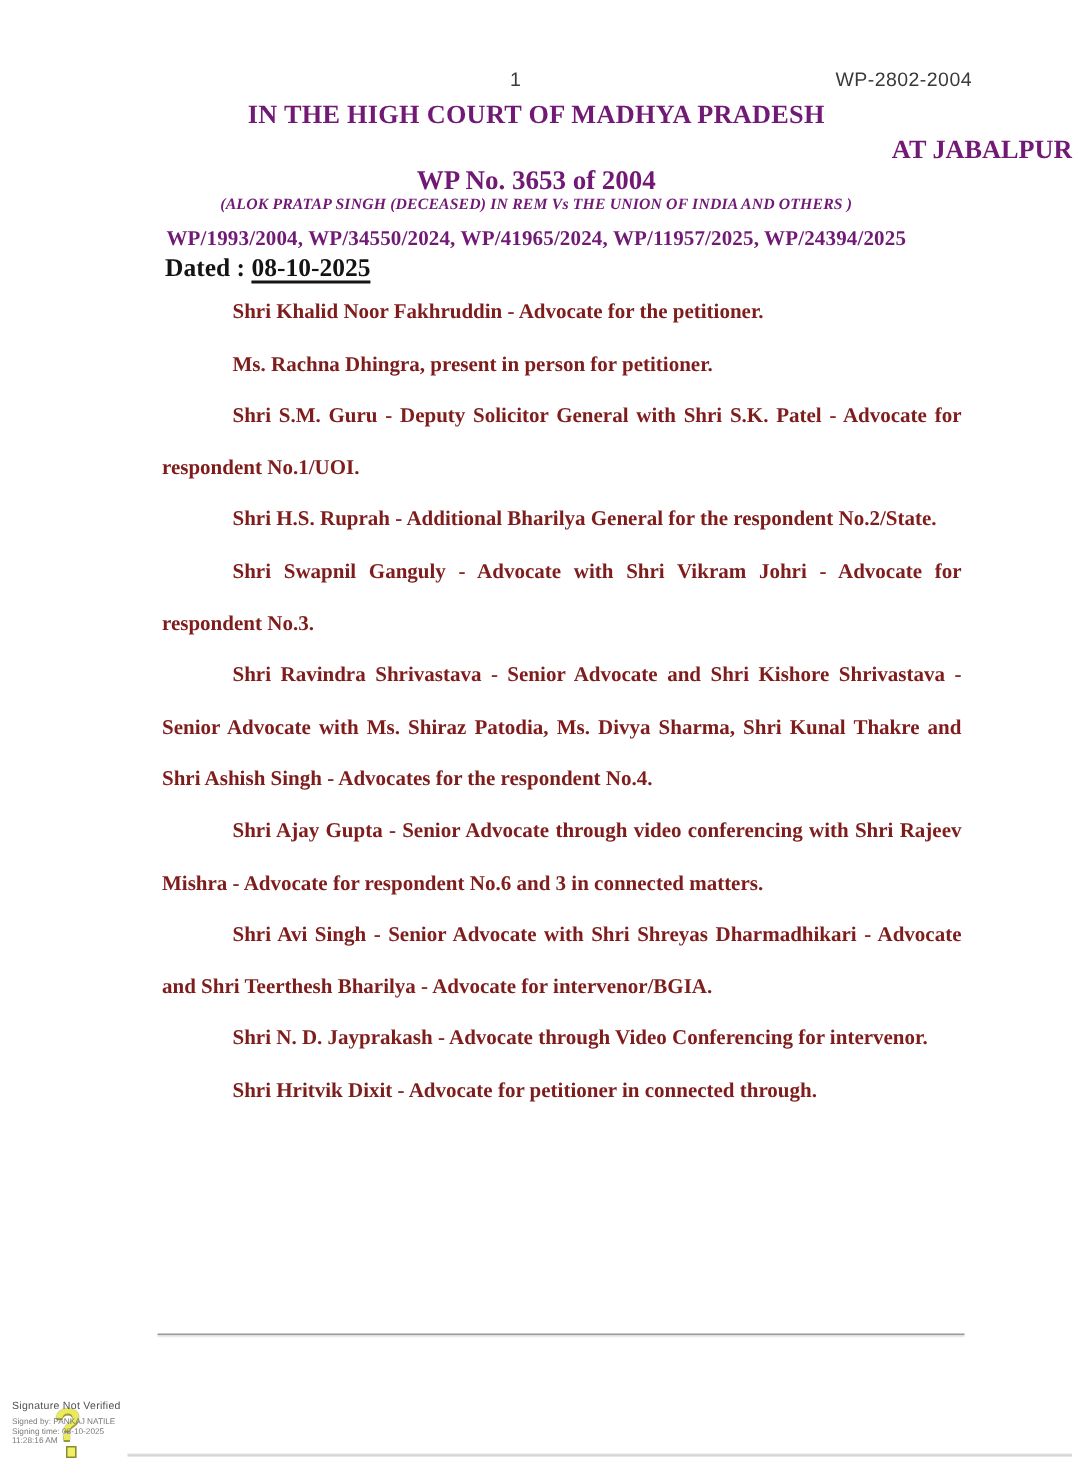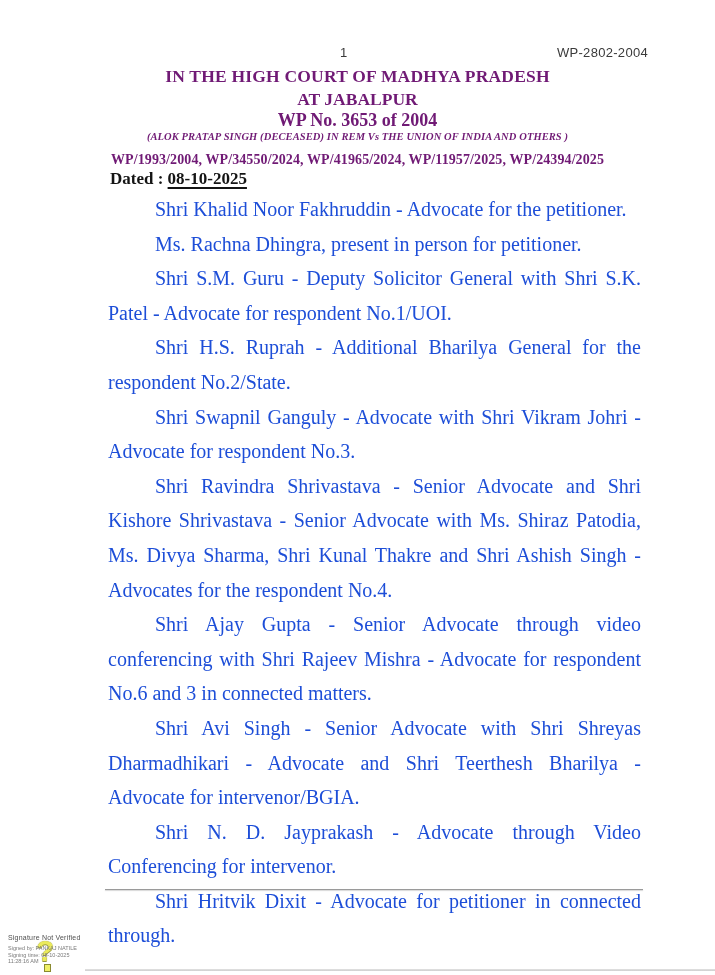--- a/index.html
+++ b/index.html
@@ -29,44 +29,45 @@
   }
   .case-code {
     position: absolute;
     right: 0; top: 0;
     letter-spacing: 0.3px;
   }
 
   
   .h-center { position: absolute; left: 0; width: 715px; text-align: center; color: #701a75; }
   .h-court    { top: 66px;  font-size: 17.5px; font-weight: bold; letter-spacing: 0.2px; }
-  .h-place    { top: 89px;  font-size: 17.5px; font-weight: bold; }
+  .h-place    { top: 89px;  font-size: 17.5px; font-weight: bold; text-align: right; }
   .h-case     { top: 110px; font-size: 18px;   font-weight: bold; }
   .h-parties  { top: 131px; font-size: 10.5px; font-weight: bold; font-style: italic; letter-spacing: 0.1px; }
   .h-connected{ top: 152px; font-size: 14px; font-weight: bold; letter-spacing: 0.1px; }
 
   .dated-line {
     position: absolute;
     top: 169px; left: 110px;
     font-size: 17px; font-weight: bold; color: #141414;
   }
   .dated-value {
     text-decoration: underline;
     text-decoration-thickness: 1.5px;
     text-underline-offset: 3px;
   }
 
   
   .appearances {
     position: absolute;
     top: 192px; left: 108px; width: 533px;
-    font-size: 20px;
+    font-size: 14px;
     line-height: 34.6px;
     text-align: justify;
-    color: #1d4ed8;
+    color: #7f1d1d;
+    font-weight: bold;
   }
   .appearances p {
     text-indent: 47px;
     margin: 0;
   }
 
   
   .separator-rule {
     position: absolute;
     top: 889px; left: 105px; width: 538px; height: 1px;

